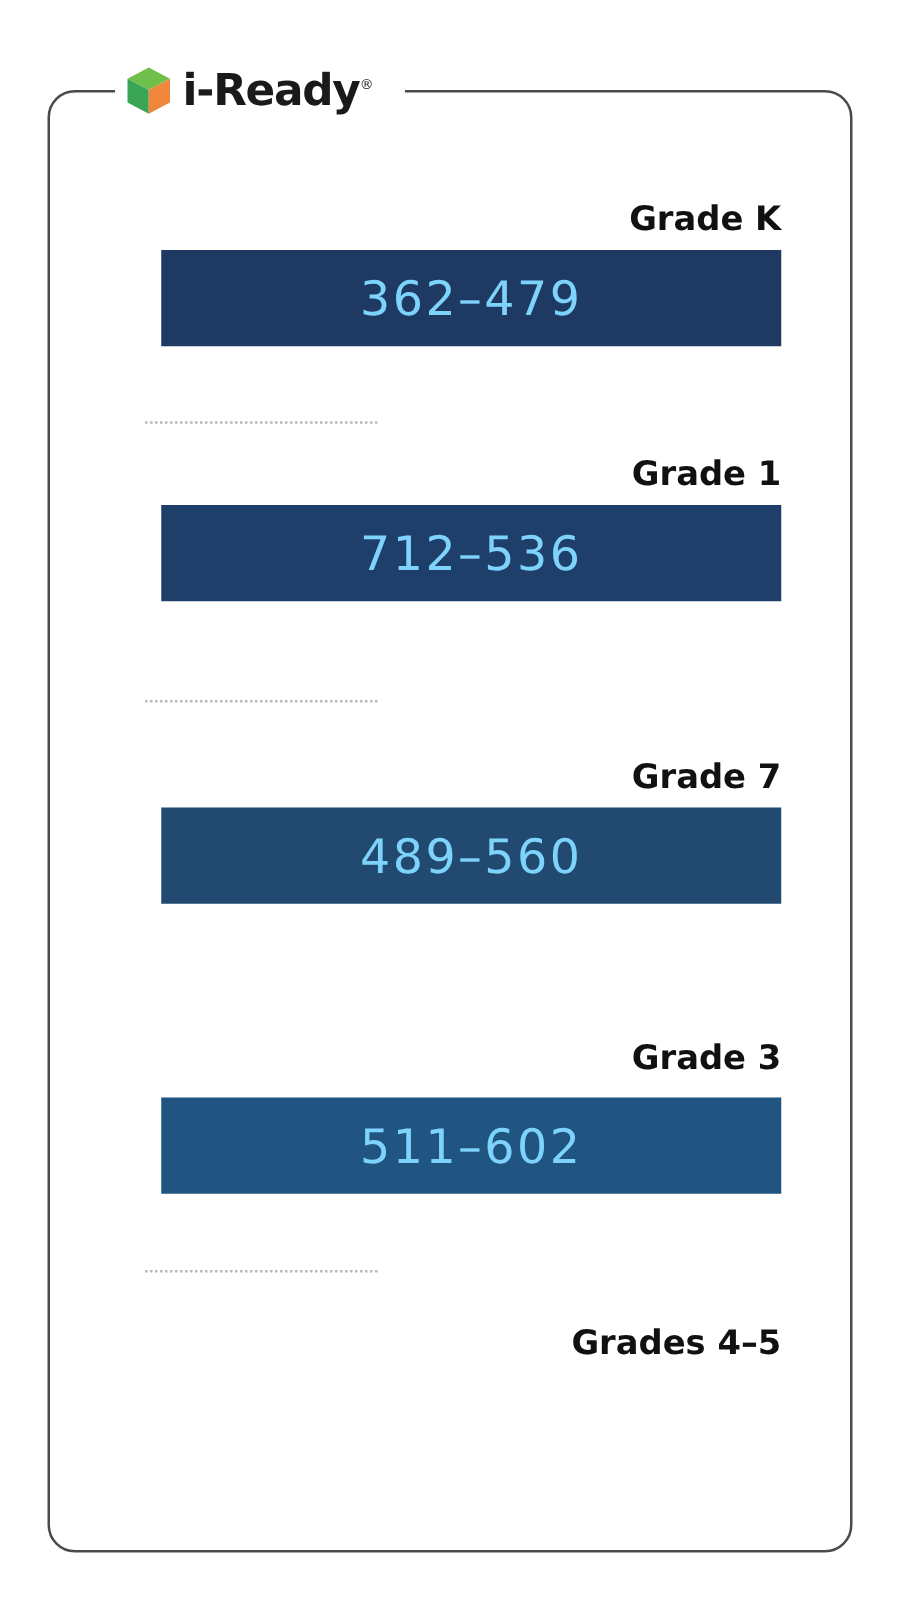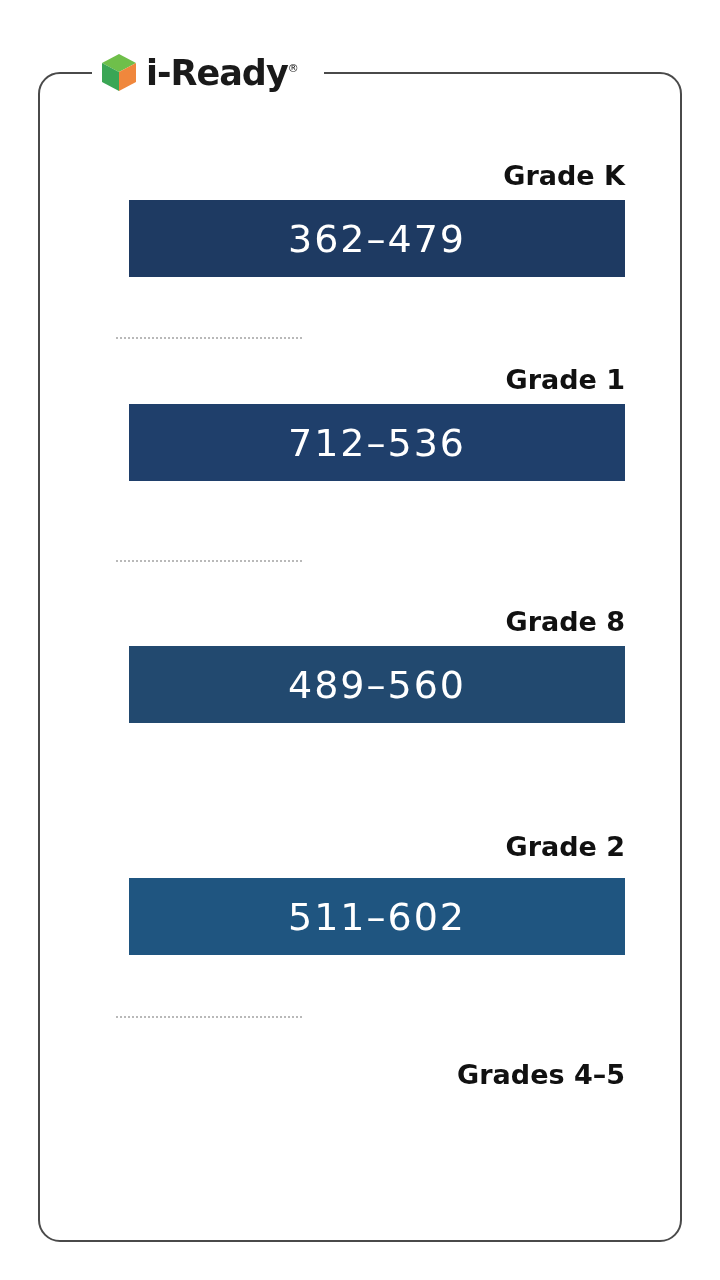--- a/index.html
+++ b/index.html
@@ -101,21 +101,21 @@
   }
   .band {
     height: 77px;
     display: flex;
     align-items: center;
     justify-content: center;
   }
   .band-text {
     font-family: "DejaVu Sans", sans-serif;
     font-size: 38px;
-    color: #ffffff;
+    color: #7dd3fc;
     letter-spacing: 2px;
   }
 
   .divider {
     position: absolute;
     left: 116px;
     width: 186px;
     border-top: 2px dotted #b9b9b9;
     height: 0;
   }
@@ -153,28 +153,28 @@
 
     <div class="grade-row" style="top:364px;">
       <div class="grade-label">Grade 1</div>
       <div class="band" style="background:#1f3f6b;">
         <span class="band-text">712–536</span>
       </div>
     </div>
     <div class="divider" style="top:560px;"></div>
 
     <div class="grade-row" style="top:606px;">
-      <div class="grade-label">Grade 8</div>
+      <div class="grade-label">Grade 7</div>
       <div class="band" style="background:#22496f;">
         <span class="band-text">489–560</span>
       </div>
     </div>
 
     <div class="grade-row" style="top:831px;">
-      <div class="grade-label">Grade 2</div>
+      <div class="grade-label">Grade 3</div>
       <div class="band" style="background:#1f5580;margin-top:16px;">
         <span class="band-text">511–602</span>
       </div>
     </div>
     <div class="divider" style="top:1016px;"></div>
 
     <div class="grade-row" style="top:1059px;">
       <div class="grade-label">Grades 4–5</div>
     </div>
 

